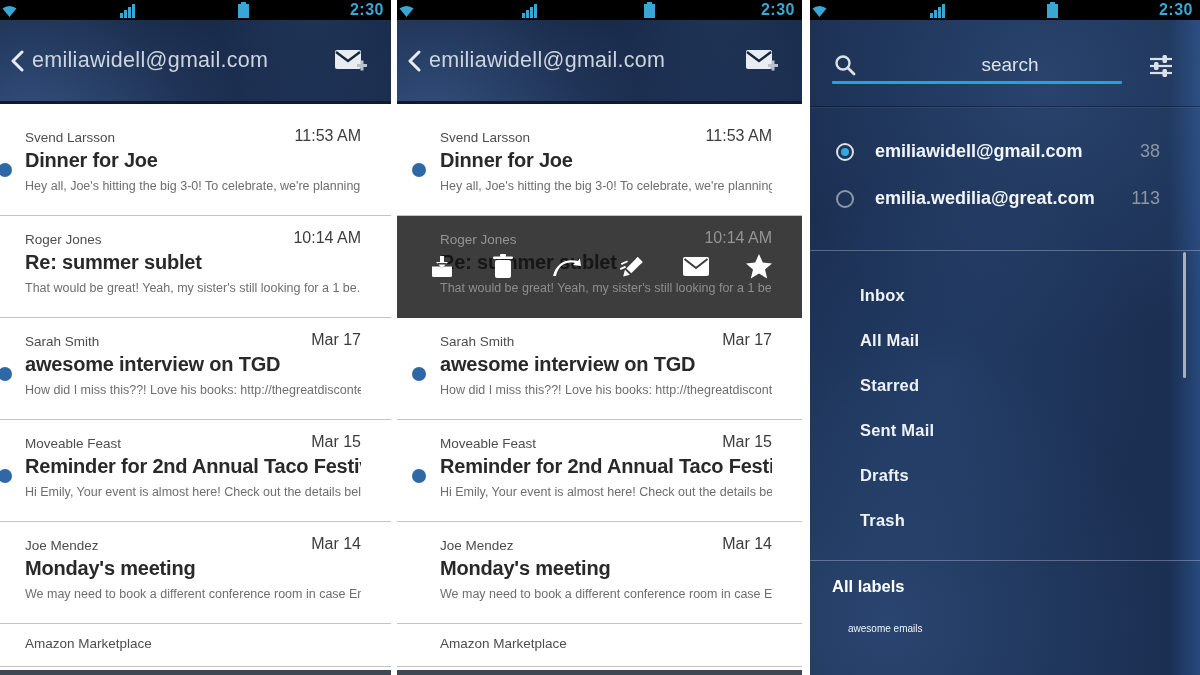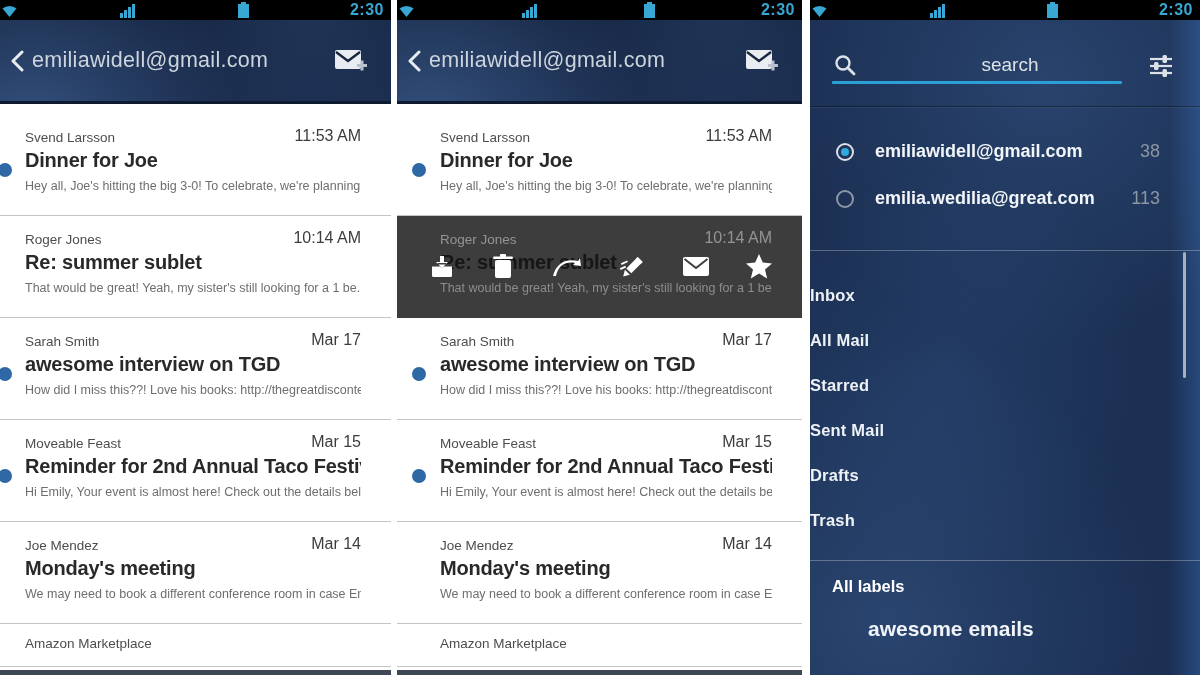--- a/index.html
+++ b/index.html
@@ -76,27 +76,27 @@
   .radio.sel::after { content:""; position:absolute; left:3px; top:3px; width:8px; height:8px;
                       border-radius:50%; background:#2fa9de; }
   .acct-email { margin-left:21px; font-size:18px; font-weight:bold; color:#f2f5f9; flex:1; }
   .acct-count { font-size:18px; color:#8d96a3; }
 
   .p3divider { height:1px; background:rgba(255,255,255,.28); }
   .d1 { margin-top:28px; }
   .d2 { margin-top:17px; }
 
   .folders { margin-top:22px; }
-  .folder { height:45px; line-height:45px; font-size:16.5px;
+  .folder { height:45px; line-height:45px; padding-left:50px; font-size:16.5px;
             font-weight:600; color:#eef2f6; letter-spacing:.2px; }
 
   .labels-header { height:46px; line-height:50px; padding-left:22px; font-size:16.5px;
                    font-weight:bold; color:#fff; }
-  .label-item { height:46px; line-height:44px; padding-left:58px; font-size:21px;
-                font-weight:700; color:#f0f3f7; }
+  .label-item { height:46px; line-height:44px; padding-left:38px; font-size:10px;
+                font-weight:400; color:#f0f3f7; }
 
   .scrollbar { position:absolute; right:14px; top:252px; width:3px; height:126px;
                background:rgba(190,196,204,.85); border-radius:2px; }
 </style>
 </head>
 <body>
 
 <div class="phone" id="p1">
   <div class="statusbar">
     <svg width="19" height="15" viewBox="0 0 19 15">

